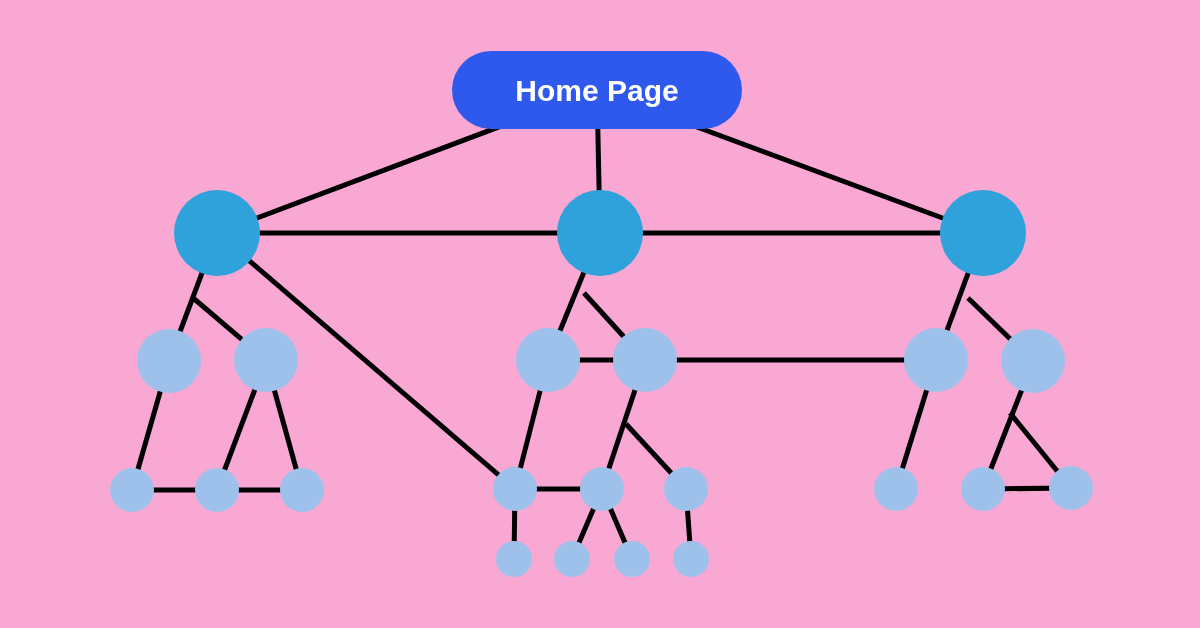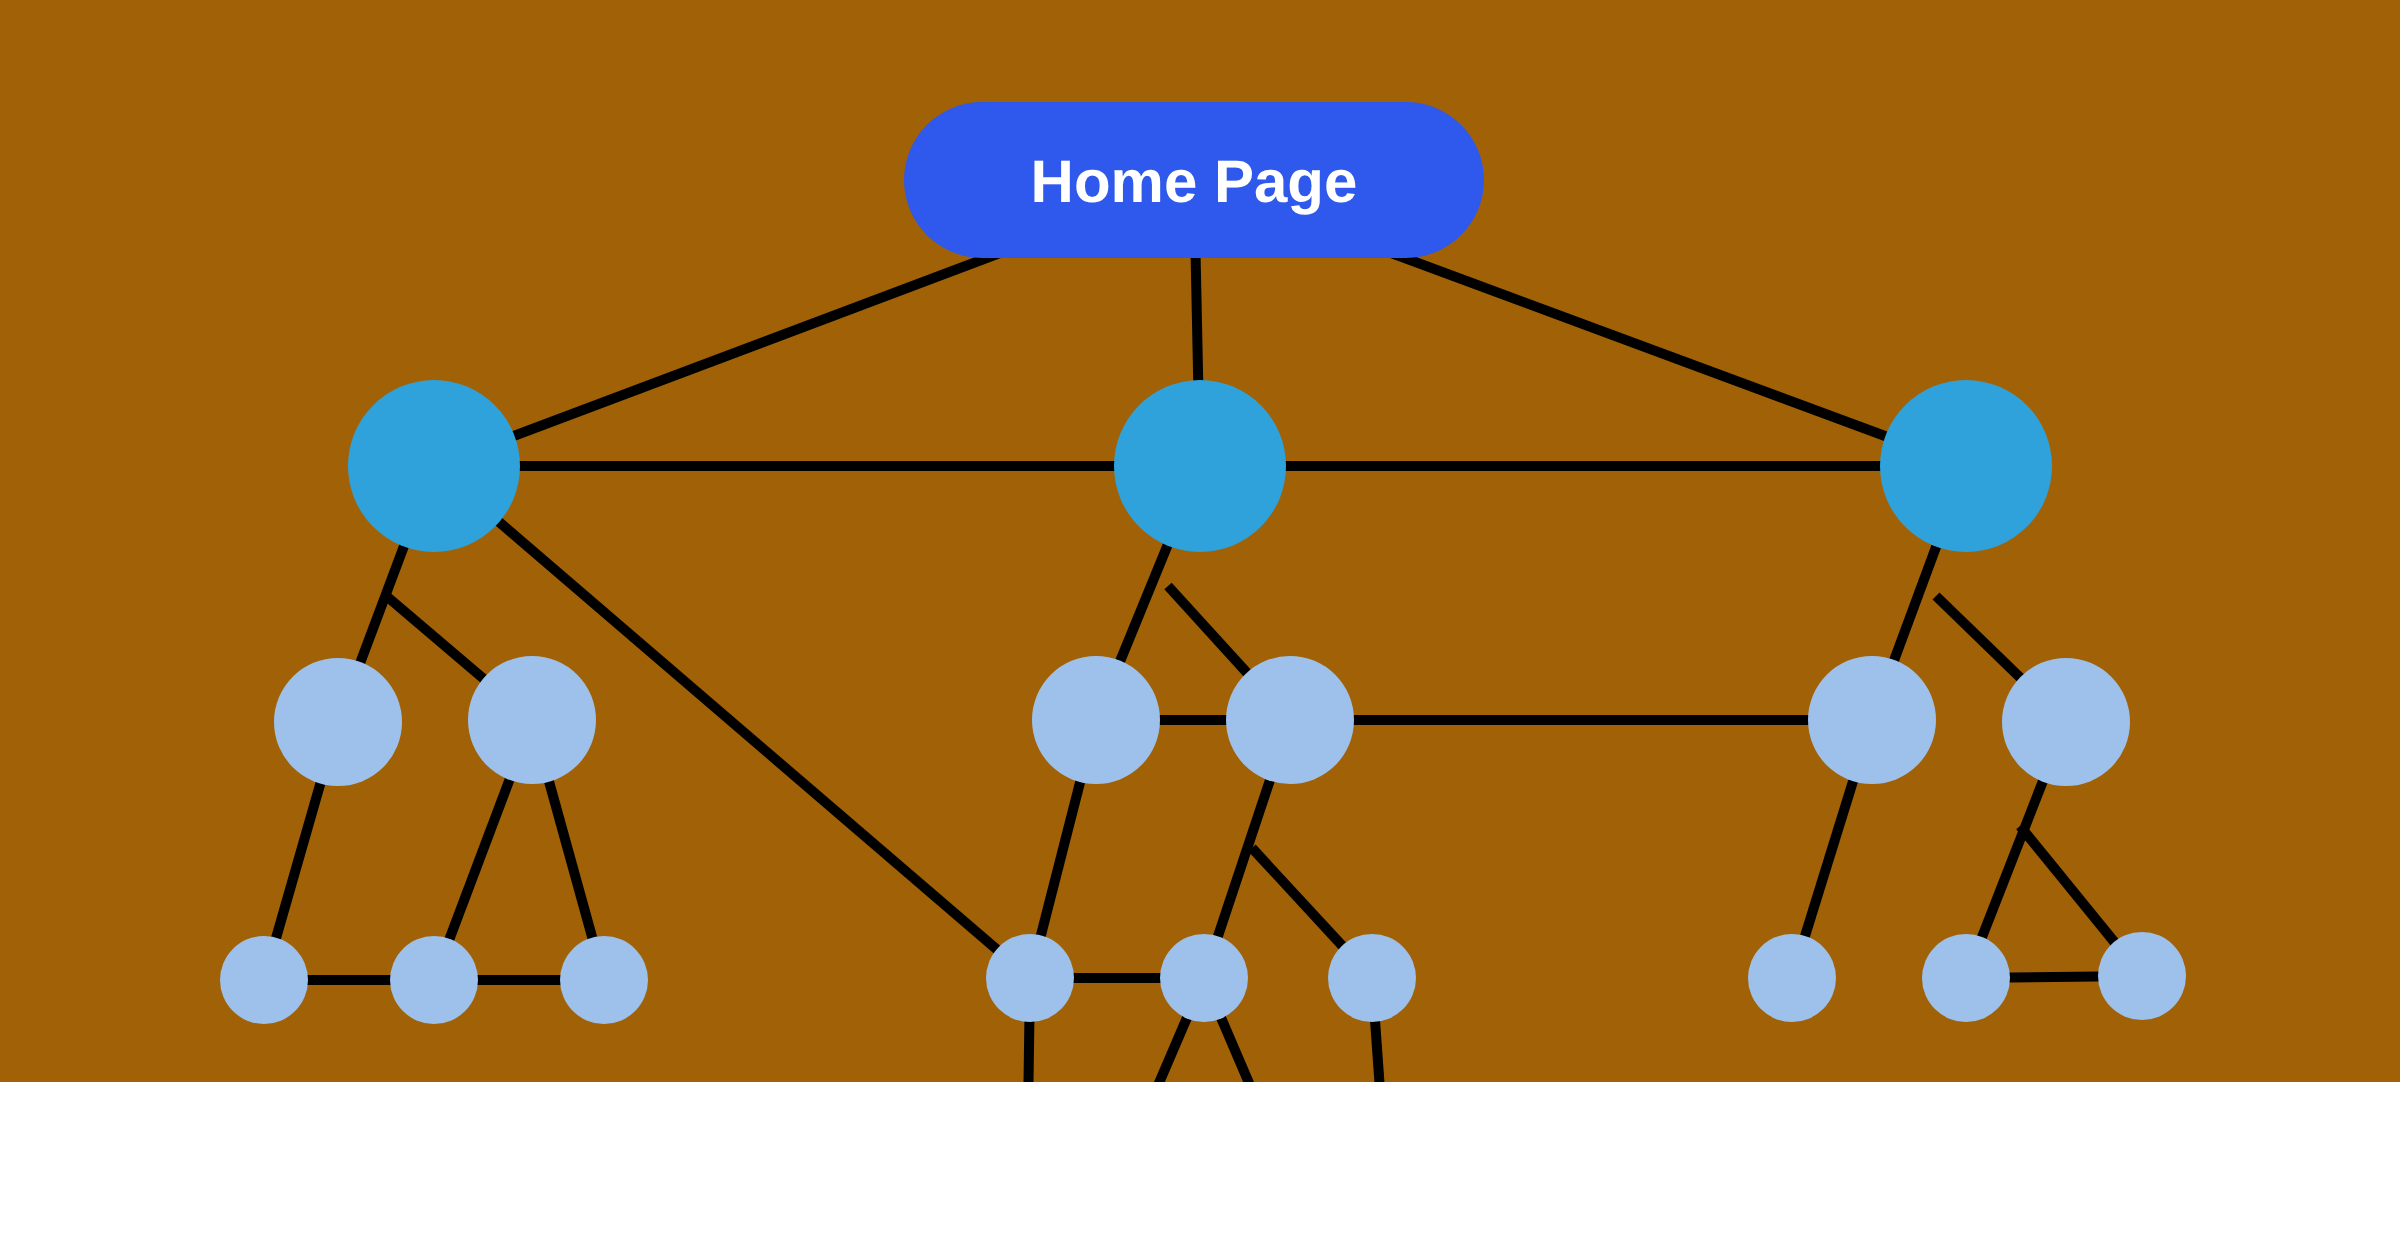--- a/index.html
+++ b/index.html
@@ -4,22 +4,22 @@
 <style>
   html, body {
     margin: 0;
     padding: 0;
     background: #ffffff;
     font-family: "Liberation Sans", sans-serif;
   }
   .canvas-wrap {
     position: relative;
     width: 1200px;
-    height: 541px;
-    background: #a16207;
+    height: 628px;
+    background: #f9a8d4;
     overflow: hidden;
   }
   svg { display: block; }
   .root-label {
     font-family: "Liberation Sans", sans-serif;
     font-weight: 700;
     text-anchor: middle;
   }
 </style>
 </head>

